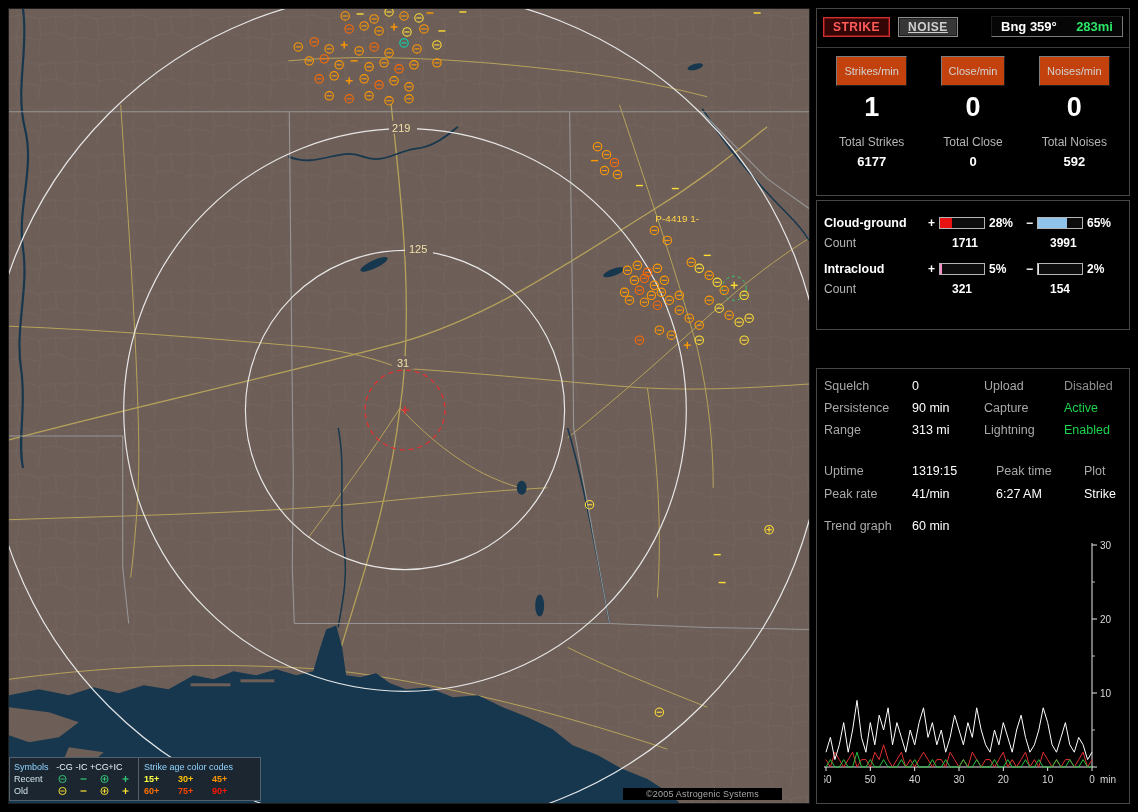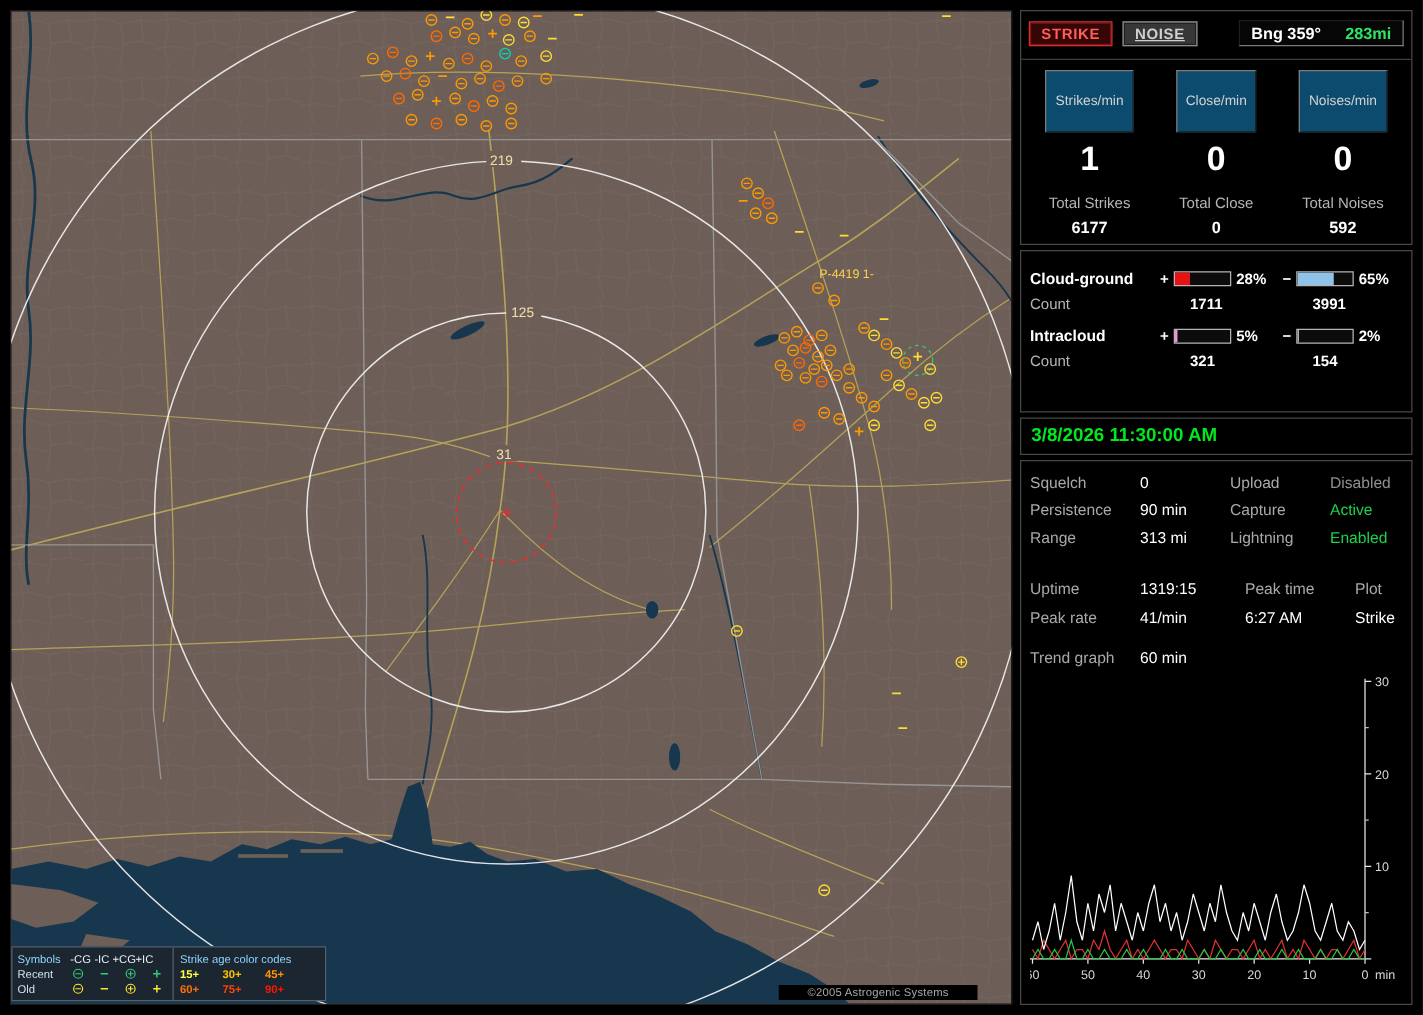--- a/index.html
+++ b/index.html
@@ -33,22 +33,22 @@
               color:#ff5c5c;font-weight:bold;font-size:12px;padding:2px 9px;letter-spacing:.5px;cursor:default;}
   .noise-btn{background:#373737;border:1px solid #8d8d8d;box-shadow:inset 0 0 0 1px #1d1d1d;
              color:#cfcfcf;font-weight:bold;font-size:12px;padding:2px 9px;letter-spacing:.5px;cursor:default;text-decoration:underline;}
   .bng-box{margin-left:auto;background:#060606;border:1px solid;border-color:#1d1d1d #7a7a7a #7a7a7a #1d1d1d;
            padding:2px 9px;display:flex;gap:14px;font-size:13px;font-weight:bold;min-width:112px;}
   .bng-label{color:#fff;}
   .bng-dist{color:#2ce468;margin-left:auto;}
   .hsep{border-top:1px solid #3c3c3c;margin:4px 0 0;}
   .counter-cols{display:flex;text-align:center;padding:8px 4px 0;}
   .ccol{flex:1;}
-  .chip{display:inline-block;background:#0c4a6e;border:1px solid;border-color:#7d7d7d #1f1f1f #1f1f1f #7d7d7d;
-        color:#d2d2d2;font-size:11px;padding:18px 7px;cursor:default;}
+  .chip{display:inline-block;background:#c2410c;border:1px solid;border-color:#7d7d7d #1f1f1f #1f1f1f #7d7d7d;
+        color:#d2d2d2;font-size:11px;padding:8px 7px;cursor:default;}
   .big-num{font-size:27px;font-weight:bold;color:#fff;margin:6px 0 12px;}
   .total-label{color:#b5b5b5;font-size:12px;margin-bottom:5px;}
   .total-value{color:#fff;font-size:13px;font-weight:bold;}
   
   #p-dist{padding:7px 7px 0;}
   .dist-title{color:#cfcfcf;font-size:12px;border-bottom:1px solid #8a8a8a;padding-bottom:4px;}
   .dist-grid{display:grid;grid-template-columns:104px 98px 98px;align-items:center;row-gap:6px;padding-top:8px;font-size:12px;}
   .dist-name{color:#fff;font-weight:bold;font-size:12.5px;}
   .bar-cell{display:flex;align-items:center;gap:4px;color:#fff;font-weight:bold;}
   .bar{width:44px;height:10px;border:1px solid #b4b4b4;background:#0c0c0c;display:inline-block;overflow:hidden;}
@@ -497,23 +497,20 @@
             <span class="fill" style="width: 2%; background: rgb(232, 232, 232);"></span>
           </span>
         <span>2%</span>
       </div>
       <div class="count-label">Count</div>
       <div class="count-val">321</div>
       <div class="count-val">154</div>
     </div>
   </div>
 
-  <div class="panel" id="p-date">
-    <div class="date-box">3/8/2026 11:30:00 AM</div>
-  </div>
 
   <div class="panel" id="p-status">
     <div class="status-grid">
       <div class="sg-label">Squelch</div>
       <div class="sg-val">0</div>
       <div class="sg-label">Upload</div>
       <div class="sg-val val-gray">Disabled</div>
       <div class="sg-label">Persistence</div>
       <div class="sg-val">90 min</div>
       <div class="sg-label">Capture</div>

